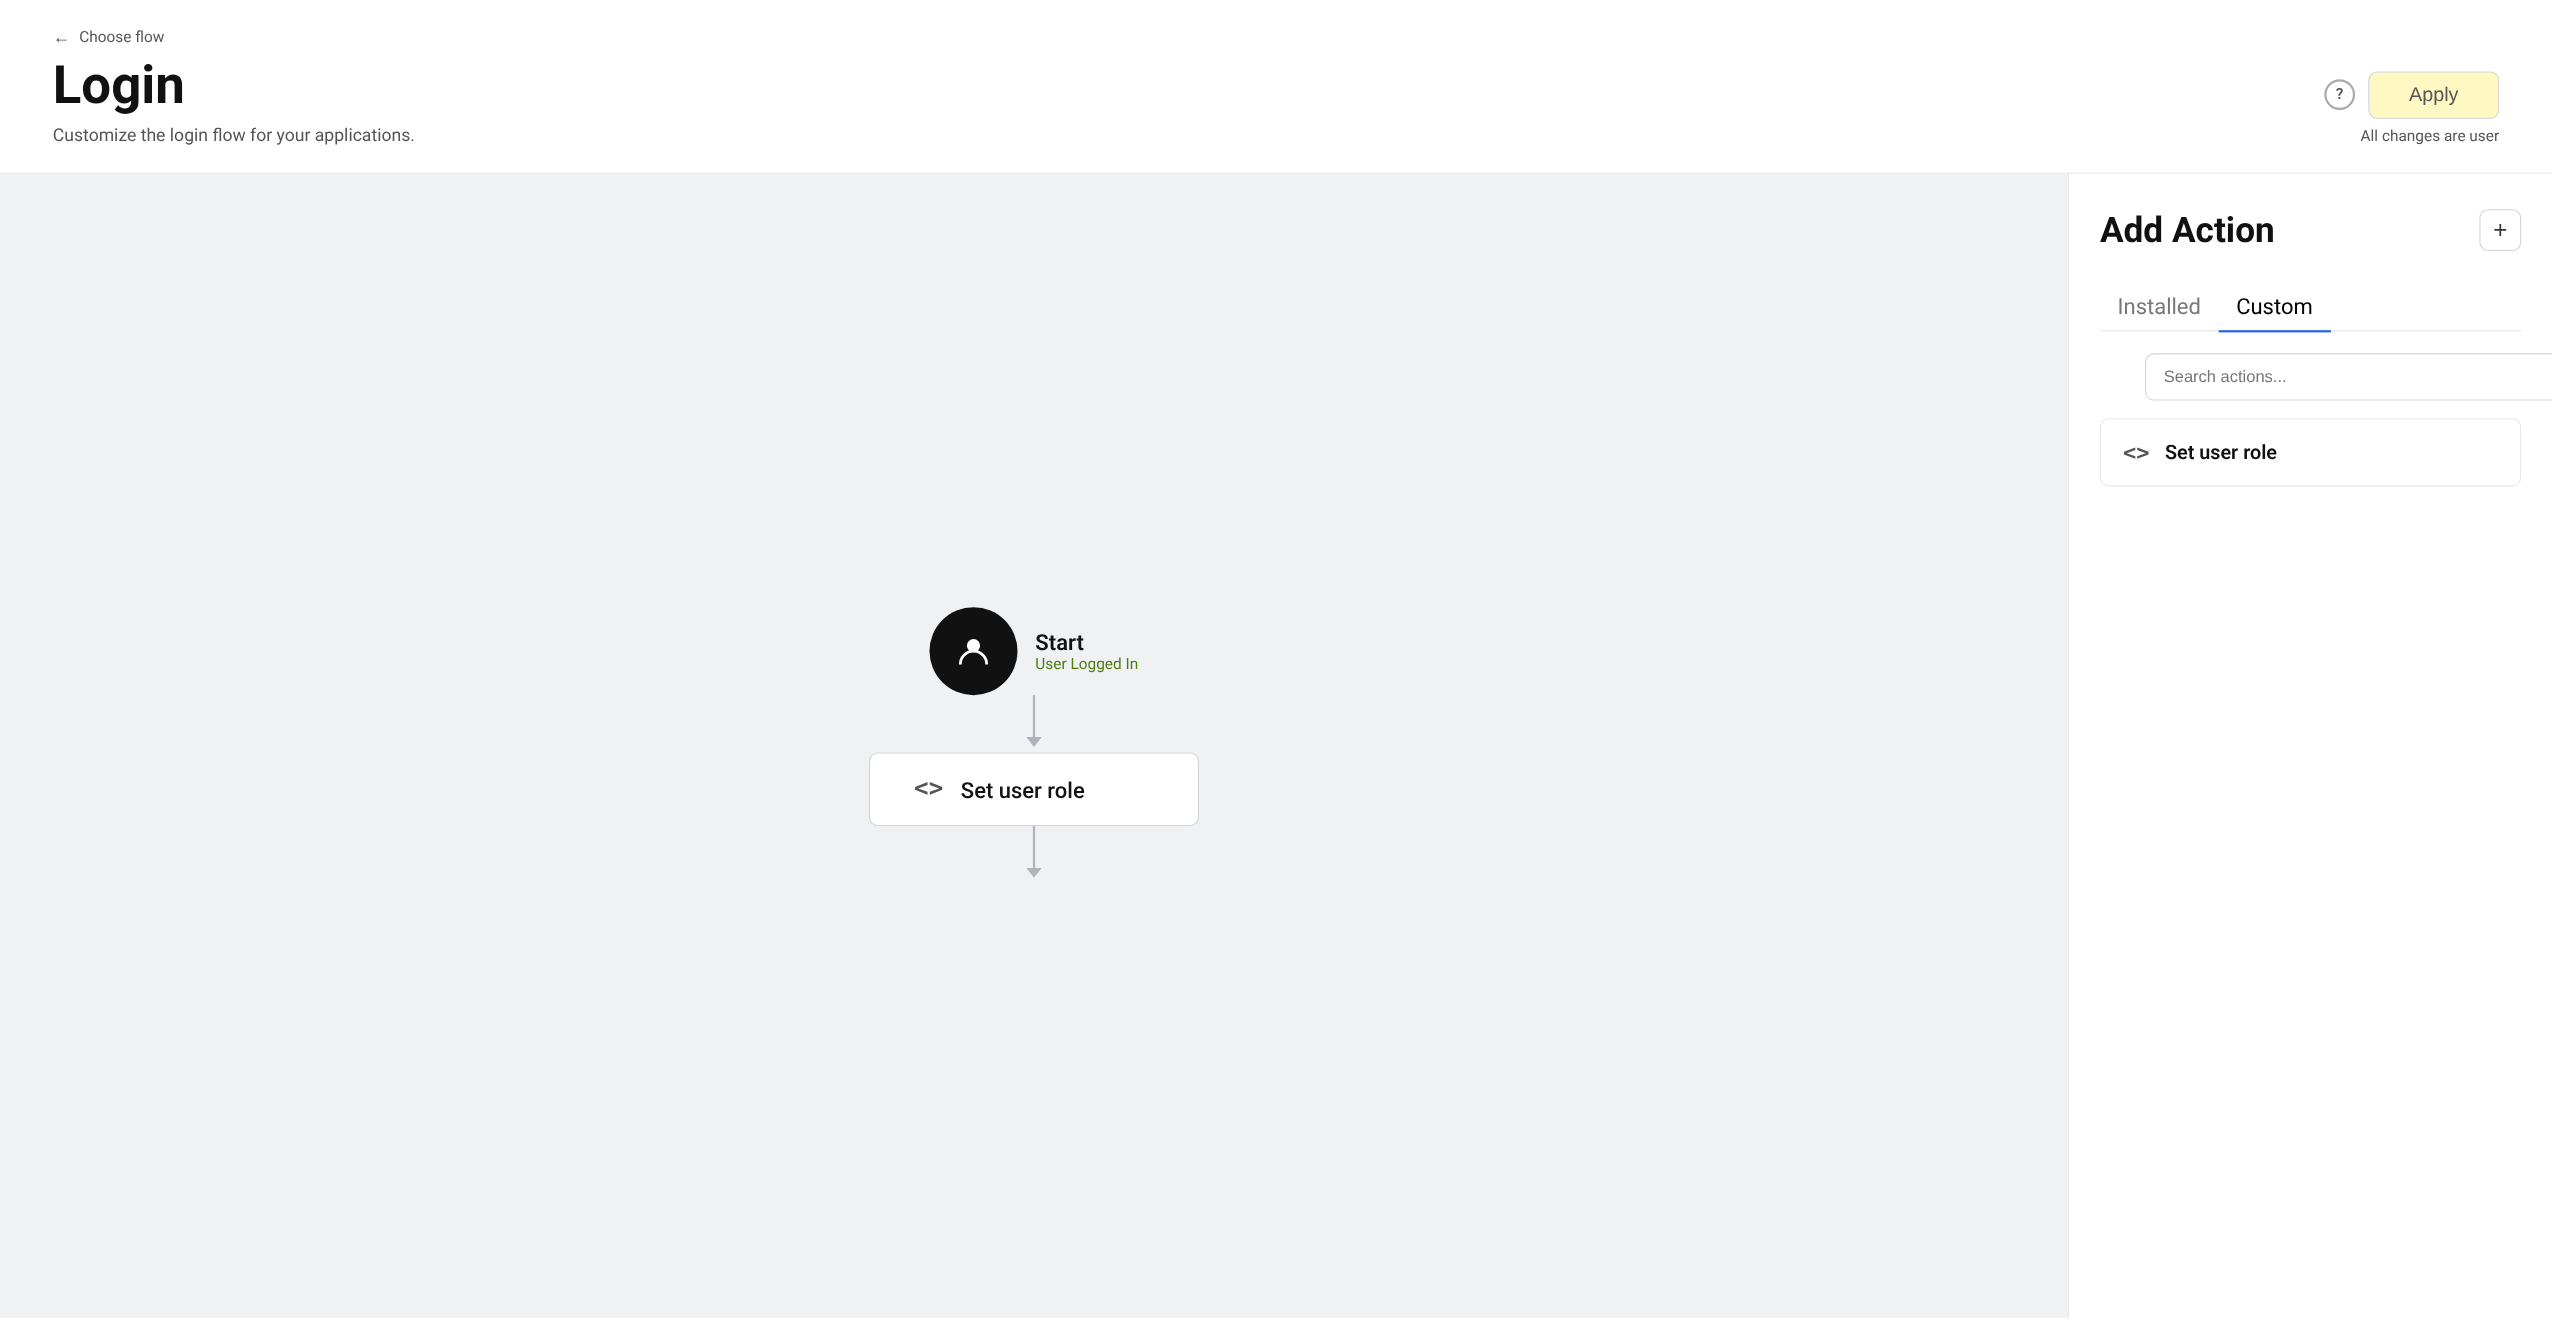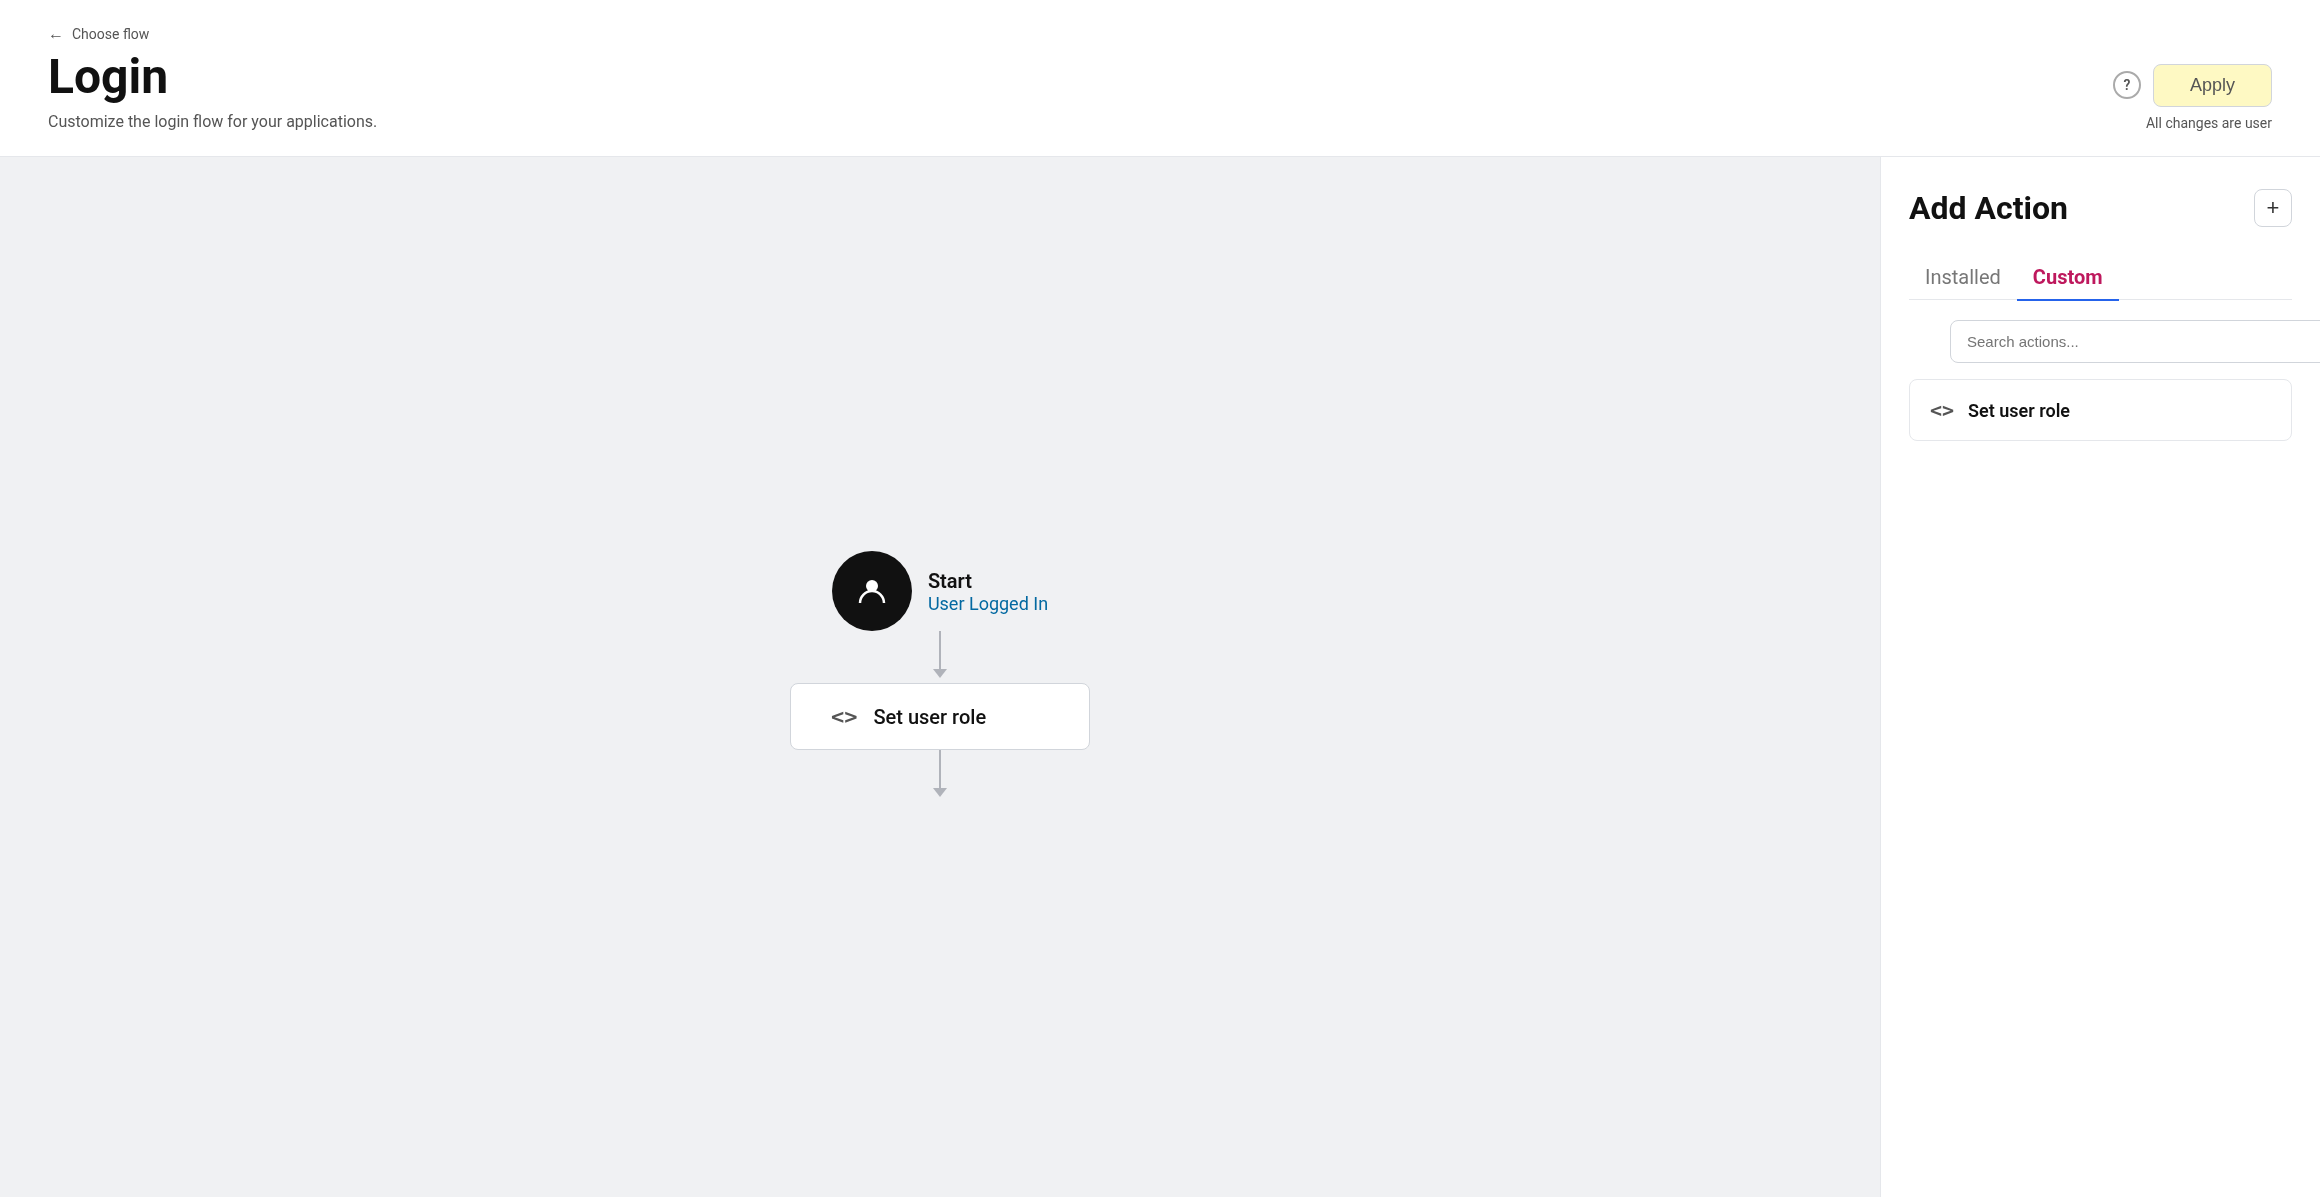--- a/index.html
+++ b/index.html
@@ -119,22 +119,22 @@
     .flow-node-label {
       text-align: left;
       margin-left: 16px;
     }
     .flow-node-label .label-title {
       font-size: 20px;
       font-weight: 600;
       color: #111;
     }
     .flow-node-label .label-subtitle {
-      font-size: 18px;
-      color: #0369a1;
+      font-size: 14px;
+      color: #4d7c0f;
     }
     .flow-node-row {
       display: flex;
       align-items: center;
     }
 
     
     .flow-arrow {
       display: flex;
       flex-direction: column;
@@ -236,23 +236,23 @@
     }
     .tab {
       padding: 10px 16px;
       font-size: 20px;
       cursor: pointer;
       color: #777;
       border-bottom: 2.5px solid transparent;
       margin-bottom: -1.5px;
     }
     .tab.active {
-      color: #be185d;
+      color: #000000;
       border-bottom: 2.5px solid #2563eb;
-      font-weight: 700;
+      font-weight: 400;
     }
 
     
     .search-box {
       width: 100%;
       border: 1.5px solid #d1d5db;
       border-radius: 8px;
       padding: 12px 16px;
       font-size: 15px;
       color: #aaa;

